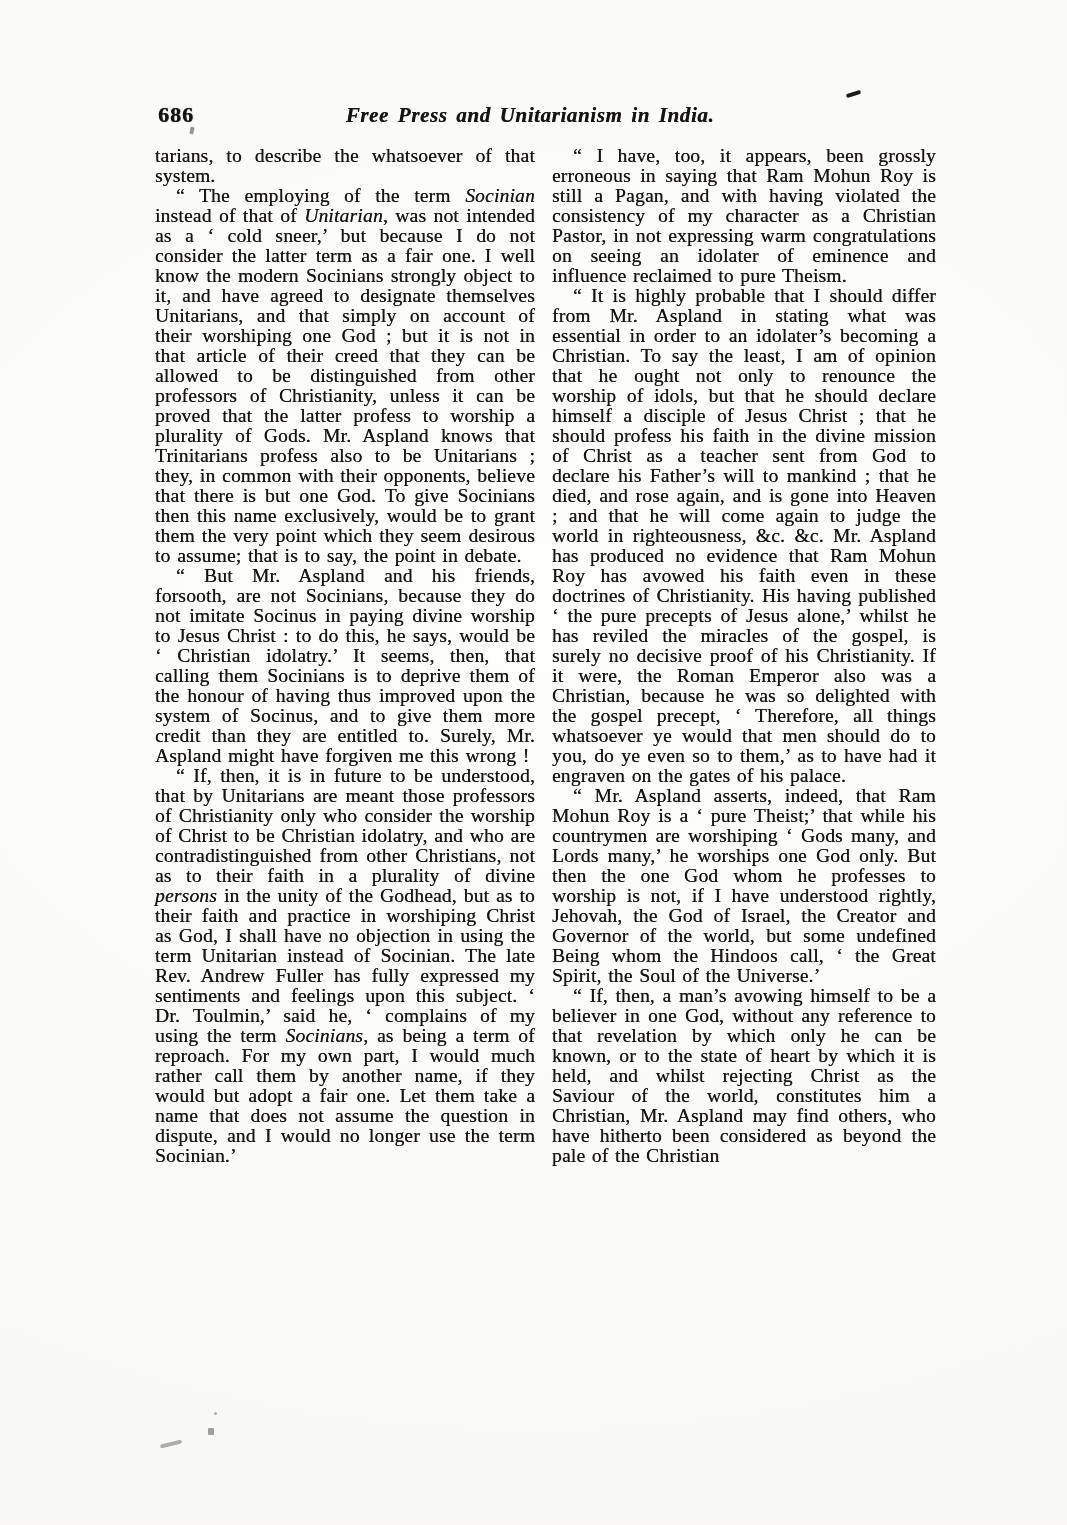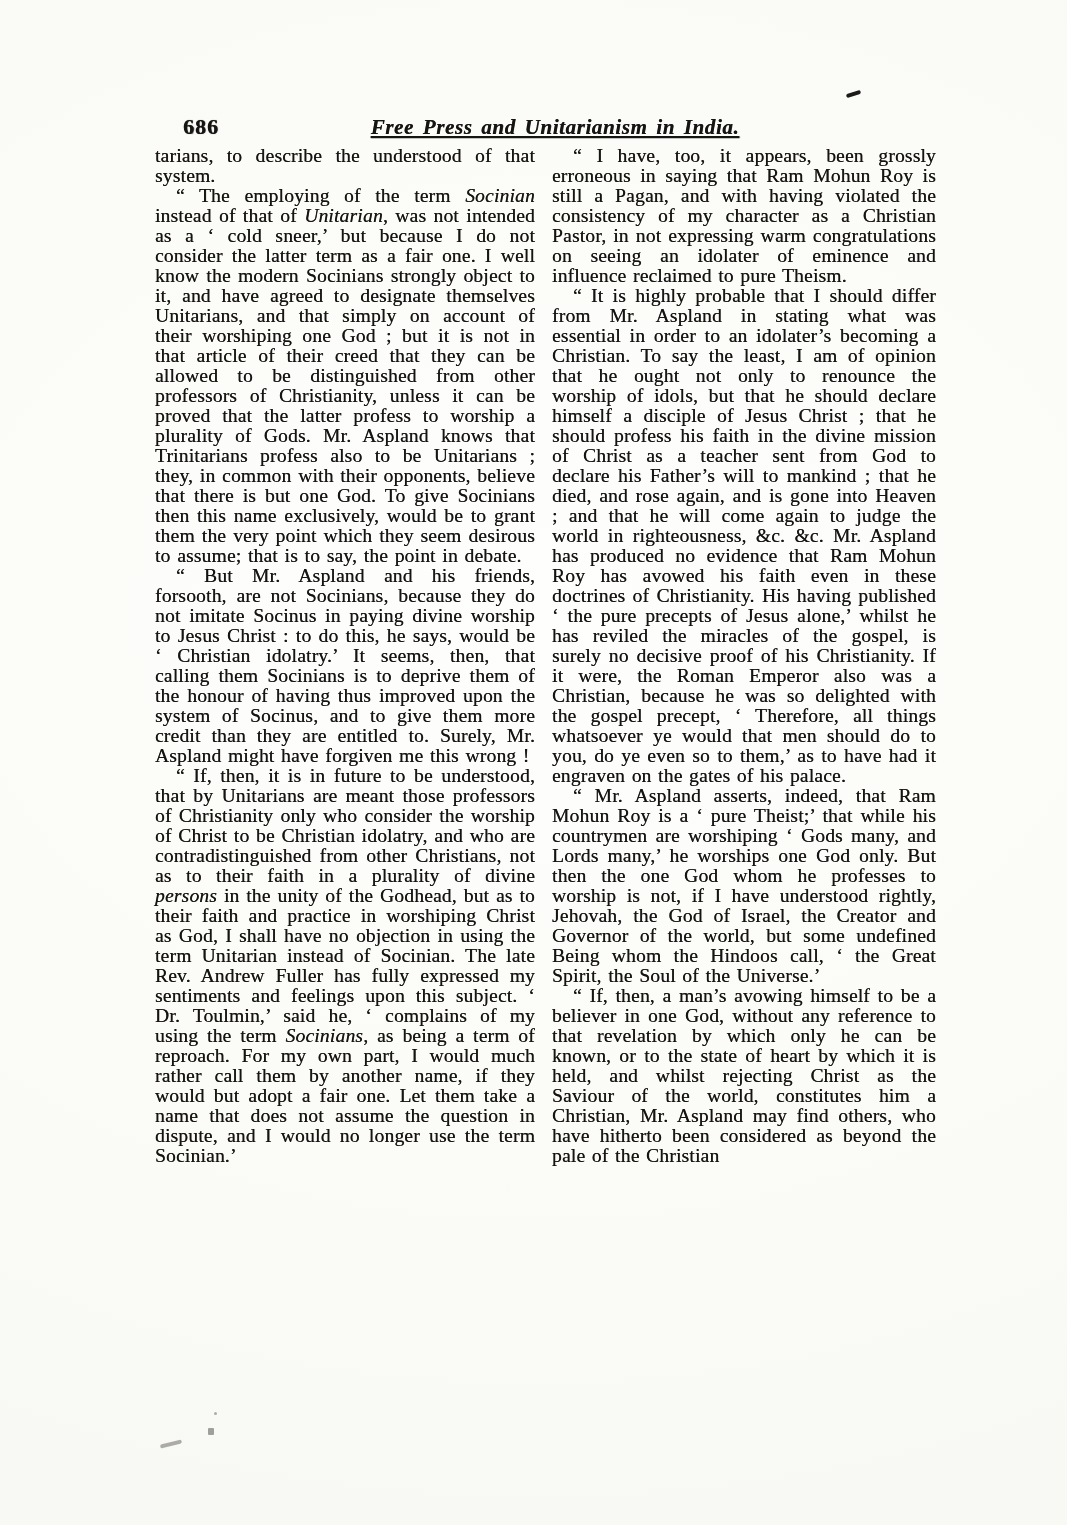--- a/index.html
+++ b/index.html
@@ -10,33 +10,32 @@
     font-family: "Liberation Serif", serif;
     overflow: hidden;
   }
   .page {
     position: absolute; inset: 0;
     background:
       radial-gradient(ellipse 1200px 900px at 50% 40%, rgba(255,255,255,0.6), rgba(240,239,233,0.25)),
       #fcfcf8;
     color: var(--ink, #161412);
   }
-  .header { position: absolute; left: 155px; top: 112px; width: 780px; height: 34px; margin-left: 25px; }
+  .header { position: absolute; left: 155px; top: 100px; width: 780px; height: 34px; }
   .pagenum {
     position: absolute; left: 3px; top: 2px;
     font-weight: bold; font-size: 22px; letter-spacing: 1px;
     text-shadow: 0.4px 0.4px 0.7px rgba(10,10,10,0.85);
   }
   .title {
     position: absolute; left: 0; right: 30px; top: 3px;
     text-align: center;
     font-style: italic; font-weight: bold; font-size: 21px;
     letter-spacing: 0.6px; word-spacing: 3px;
     text-shadow: 0.3px 0.3px 0.6px rgba(10,10,10,0.8);
-    text-decoration: underline;
   }
   .columns {
     position: absolute; left: 155px; top: 146px; width: 781px;
     display: flex; gap: 17px; align-items: flex-start;
   }
   .col { width: 382px; }
   .col.right { width: 386px; }
   p.para {
     margin: 0;
     font-size: 19.5px; line-height: 20px;
@@ -59,21 +58,21 @@
 
 <div class="page" style="background-color: rgb(252, 252, 248);">
 
   <div class="header">
     <span class="pagenum">686</span>
     <span class="title">Free Press and Unitarianism in India.</span>
   </div>
 
   <div class="columns">
     <div class="col left">
-        <p class="para"><span>tarians, to describe the understood of that system.</span></p>
+        <p class="para"><span>tarians, to describe the whatsoever of that system.</span></p>
         <p class="para indent"><span>“ The employing of the term </span><i>Socinian</i><span> instead of that of </span><i>Unitarian</i><span>, was not intended as a ‘ cold sneer,’ but because I do not consider the latter term as a fair one. I well know the modern Socinians strongly object to it, and have agreed to designate themselves Unitarians, and that simply on account of their worshiping one God ; but it is not in that article of their creed that they can be allowed to be distinguished from other professors of Christianity, unless it can be proved that the latter profess to worship a plurality of Gods. Mr. Aspland knows that Trinitarians profess also to be Unitarians ; they, in common with their opponents, believe that there is but one God. To give Socinians then this name exclusively, would be to grant them the very point which they seem desirous to assume; that is to say, the point in debate.</span></p>
         <p class="para indent"><span>“ But Mr. Aspland and his friends, forsooth, are not Socinians, because they do not imitate Socinus in paying divine worship to Jesus Christ : to do this, he says, would be ‘ Christian idolatry.’ It seems, then, that calling them Socinians is to deprive them of the honour of having thus improved upon the system of Socinus, and to give them more credit than they are entitled to. Surely, Mr. Aspland might have forgiven me this wrong !</span></p>
         <p class="para indent"><span>“ If, then, it is in future to be understood, that by Unitarians are meant those professors of Christianity only who consider the worship of Christ to be Christian idolatry, and who are contradistinguished from other Christians, not as to their faith in a plurality of divine </span><i>persons</i><span> in the unity of the Godhead, but as to their faith and practice in worshiping Christ as God, I shall have no objection in using the term Unitarian instead of Socinian. The late Rev. Andrew Fuller has fully expressed my sentiments and feelings upon this subject. ‘ Dr. Toulmin,’ said he, ‘ complains of my using the term </span><i>Socinians</i><span>, as being a term of reproach. For my own part, I would much rather call them by another name, if they would but adopt a fair one. Let them take a name that does not assume the question in dispute, and I would no longer use the term Socinian.’</span></p>
       </div>
     <div class="col right">
         <p class="para indent"><span>“ I have, too, it appears, been grossly erroneous in saying that Ram Mohun Roy is still a Pagan, and with having violated the consistency of my character as a Christian Pastor, in not expressing warm congratulations on seeing an idolater of eminence and influence reclaimed to pure Theism.</span></p>
         <p class="para indent"><span>“ It is highly probable that I should differ from Mr. Aspland in stating what was essential in order to an idolater’s becoming a Christian. To say the least, I am of opinion that he ought not only to renounce the worship of idols, but that he should declare himself a disciple of Jesus Christ ; that he should profess his faith in the divine mission of Christ as a teacher sent from God to declare his Father’s will to mankind ; that he died, and rose again, and is gone into Heaven ; and that he will come again to judge the world in righteousness, &amp;c. &amp;c. Mr. Aspland has produced no evidence that Ram Mohun Roy has avowed his faith even in these doctrines of Christianity. His having published ‘ the pure precepts of Jesus alone,’ whilst he has reviled the miracles of the gospel, is surely no decisive proof of his Christianity. If it were, the Roman Emperor also was a Christian, because he was so delighted with the gospel precept, ‘ Therefore, all things whatsoever ye would that men should do to you, do ye even so to them,’ as to have had it engraven on the gates of his palace.</span></p>
         <p class="para indent"><span>“ Mr. Aspland asserts, indeed, that Ram Mohun Roy is a ‘ pure Theist;’ that while his countrymen are worshiping ‘ Gods many, and Lords many,’ he worships one God only. But then the one God whom he professes to worship is not, if I have understood rightly, Jehovah, the God of Israel, the Creator and Governor of the world, but some undefined Being whom the Hindoos call, ‘ the Great Spirit, the Soul of the Universe.’</span></p>
         <p class="para indent"><span>“ If, then, a man’s avowing himself to be a believer in one God, without any reference to that revelation by which only he can be known, or to the state of heart by which it is held, and whilst rejecting Christ as the Saviour of the world, constitutes him a Christian, Mr. Aspland may find others, who have hitherto been considered as beyond the pale of the Christian</span></p>
       </div>

